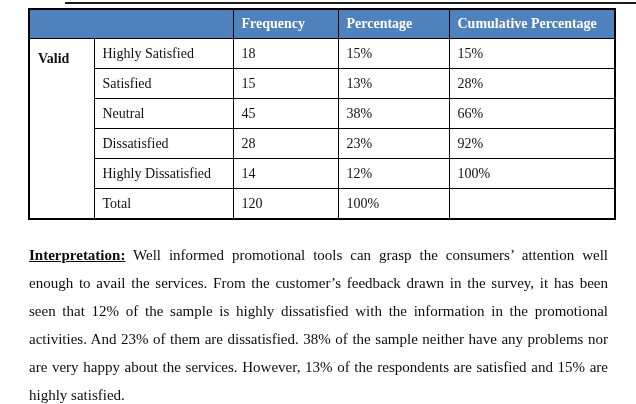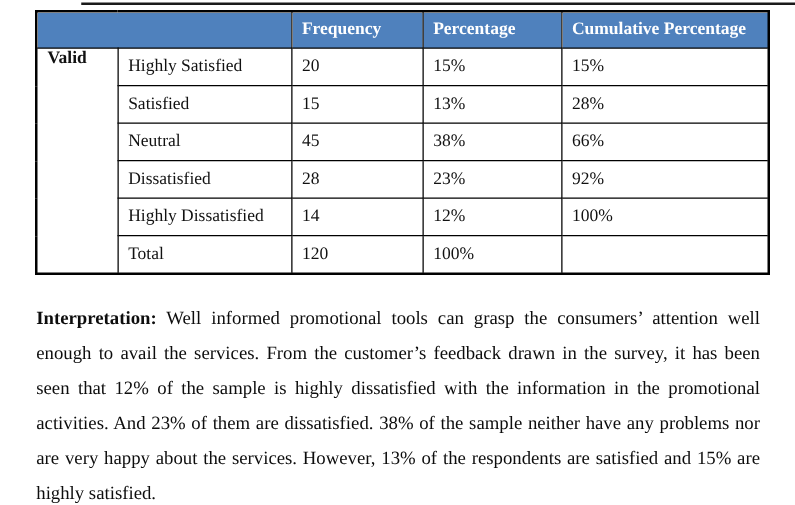--- a/index.html
+++ b/index.html
@@ -47,21 +47,21 @@
   }
   table.freq-table th.hdr {
     background: #4f81bd;
     color: #ffffff;
     font-weight: bold;
     height: 24px;
   }
   table.freq-table td.group-cell {
     vertical-align: top;
     font-weight: bold;
-    padding-top: 0;
+    padding-top: 12px;
     margin-left: 40px;
   }
   .caption {
     position: absolute;
     top: 198px;
     left: 28px;
     width: 580px;
     text-align: center;
     font-size: 13.5px;
     font-weight: bold;
@@ -73,20 +73,21 @@
     top: 226px;
     left: 29px;
     width: 579px;
     font-size: 15px;
     line-height: 28px;
     text-align: justify;
     color: #0d0d0d;
   }
   .interpretation .lead {
     font-weight: bold;
+    text-decoration: underline;
   }
 </style>
 </head>
 <body>
 
 <div class="page">
 
   <div class="top-rule"></div>
 
   <table class="freq-table">
@@ -100,21 +101,21 @@
     <tbody>
       <tr>
         <th class="hdr" colspan="2"></th>
         <th class="hdr">Frequency</th>
         <th class="hdr">Percentage</th>
         <th class="hdr">Cumulative Percentage</th>
       </tr>
       <tr>
         <td class="group-cell" rowspan="6">Valid</td>
         <td>Highly Satisfied</td>
-        <td>20</td>
+        <td>18</td>
         <td>15%</td>
         <td>15%</td>
       </tr>
       <tr>
         <td>Satisfied</td>
         <td>15</td>
         <td>13%</td>
         <td>28%</td>
       </tr>
       <tr>

